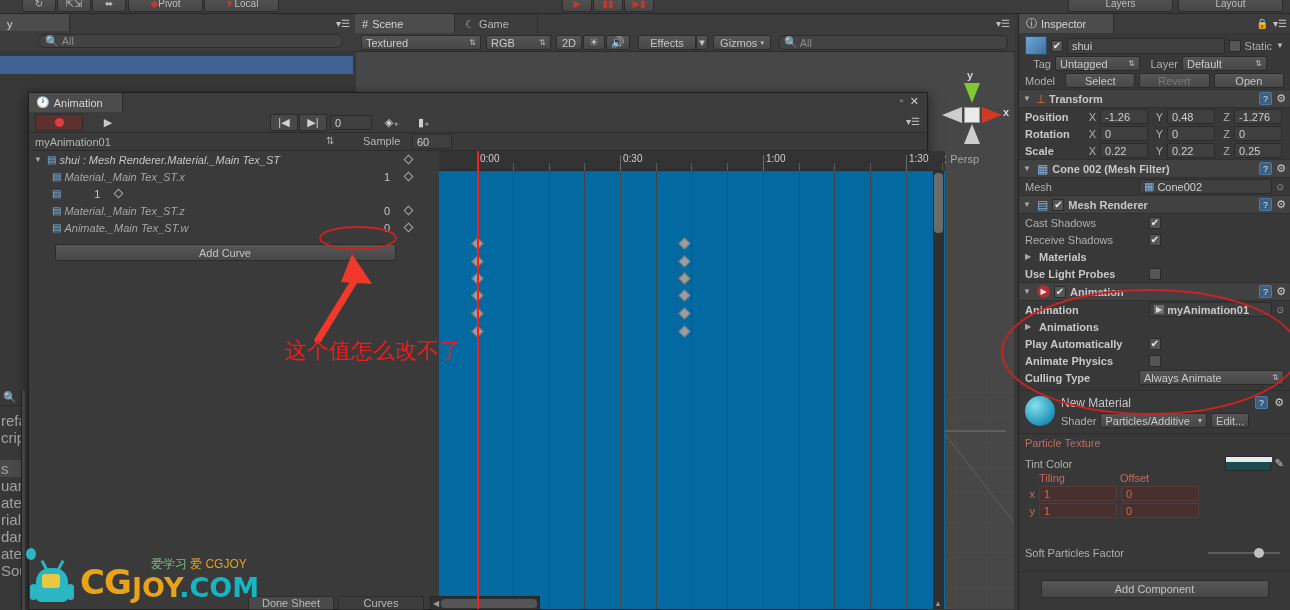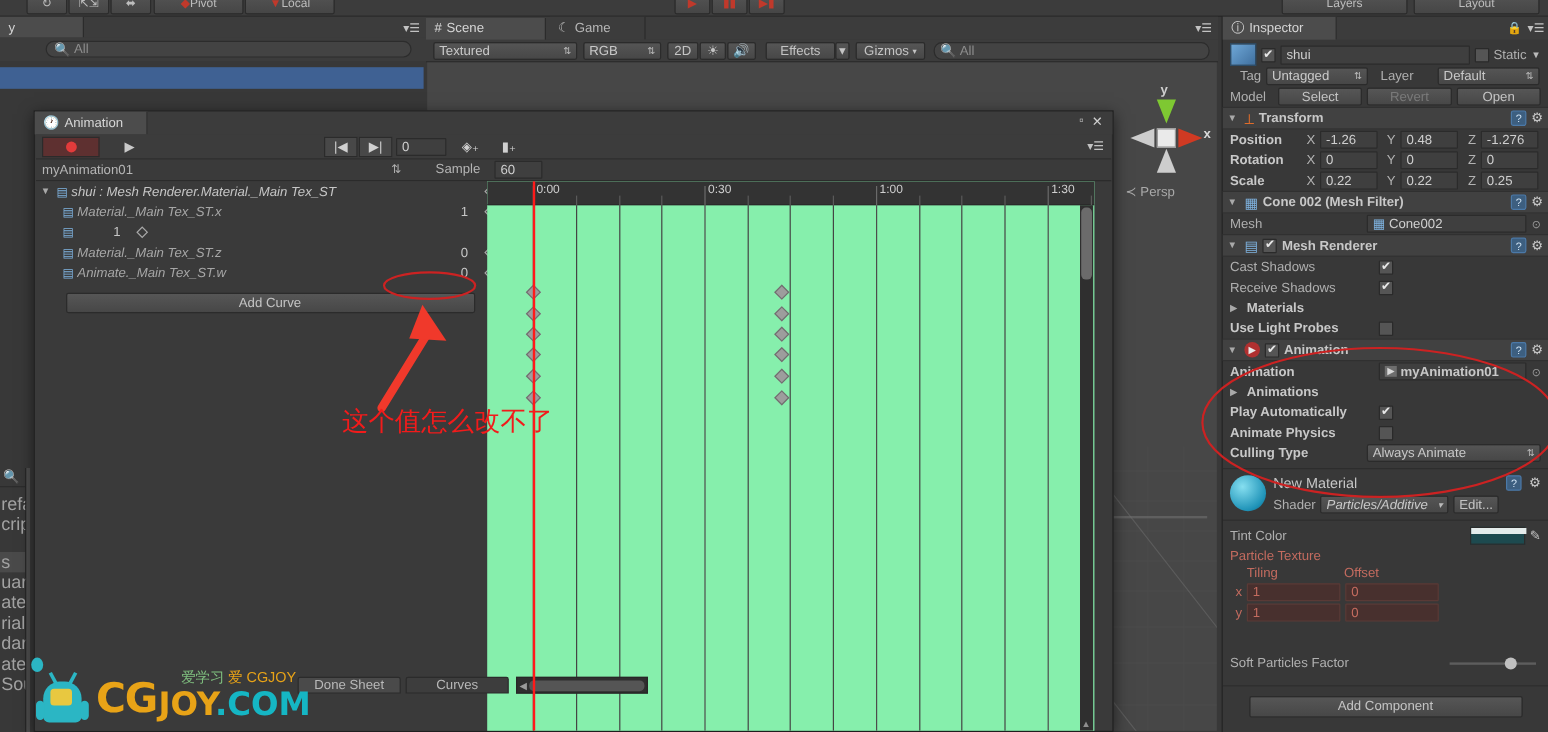--- a/index.html
+++ b/index.html
@@ -100,22 +100,22 @@
   #animSel { position:absolute; left:1px; top:40px; width:896px; height:18px;
              background:#3a3a3a; border-bottom:1px solid #2b2b2b; }
   #propList { position:absolute; left:1px; top:58px; width:390px; height:458px;
               background:#3a3a3a; }
   .prop-row { display:flex; align-items:center; height:17px; font-size:11px; }
   .prop-name { color:#a6a6a6; flex:1; white-space:nowrap; overflow:hidden;font-style:italic; }
   .prop-val { color:#c6c6c6; width:36px; text-align:right; }
   .diamond { width:7px; height:7px; background:#9a9a9a; transform:rotate(45deg);
              display:inline-block; }
   .diamond.hollow { background:none; border:1.5px solid #a8a8a8; }
-  #timeArea { position:absolute; left:377px; top:58px; width:506px; height:458px;
-              background:#86efac; overflow:hidden; }
+  #timeArea { position:absolute; left:410px; top:58px; width:506px; height:458px;
+              background:#0369a1; overflow:hidden; }
   #ruler { position:absolute; left:0; top:0; width:506px; height:20px;
            background:#333; border-bottom:1px solid #2a2a2a; }
   .tick { position:absolute; top:12px; width:1px; height:8px; background:#5a5a5a; }
   .tick.major { top:4px; height:16px; background:#6a6a6a; }
   .tlabel { position:absolute; top:2px; font-size:10px; color:#cfcfcf; padding-left:3px; }
   .vline { position:absolute; top:20px; width:1px; background:#444; }
   #playhead { position:absolute; top:0; width:2px; background:#ff1a1a; z-index:6; }
   .kf { position:absolute; width:9px; height:9px; background:#9d9d9d;
         transform:rotate(45deg); border:1px solid #6f6f6f; }
 
@@ -127,21 +127,21 @@
   
   #wm { left:8px; top:558px; width:240px; height:52px; }
   .wm-cg { font-family:"DejaVu Sans", sans-serif; font-weight:bold;
            font-size:34px; color:#e8a317; letter-spacing:-1px; }
   .wm-joy { font-family:"DejaVu Sans", sans-serif; font-weight:bold;
             font-size:27px; color:#e8a317; }
   .wm-com { font-family:"DejaVu Sans", sans-serif; font-weight:bold;
             font-size:27px; color:#15b6c4; }
   .wm-sub1 { font-size:12px; color:#7fbf7f; }
   .wm-sub2 { font-size:12px; color:#e8a317; }
-  #dopeTabs { position:absolute; left:230px; top:564px; width:310px; height:14px; }
+  #dopeTabs { position:absolute; left:230px; top:596px; width:310px; height:14px; }
   .dt { position:absolute; top:0; height:14px; background:#4a4a4a;
         border:1px solid #2b2b2b; border-radius:2px 2px 0 0;
         display:flex; align-items:center; justify-content:center;
         color:#b9b9b9; font-size:11px; }
 </style>
 </head>
 <body>
 
 <div id="toolbar" class="abs">
   <div class="tb-btn" style="left:22px;width:34px;">↻</div>
@@ -310,21 +310,21 @@
     <span style="font-size:8px;color:#bbb;">▼</span>
   </div>
 
   <div class="insp-row">
     <span class="lbl" style="width:26px;text-align:right;">Tag</span>
     <div class="popup" style="width:85px;">
       <span>Untagged</span>
         <span class="arr">⇅</span>
     </div>
     <span class="lbl" style="width:34px;text-align:right;">Layer</span>
-    <div class="popup" style="width:85px;margin-left:16px;">
+    <div class="popup" style="width:85px;">
       <span>Default</span>
         <span class="arr">⇅</span>
     </div>
   </div>
 
   <div class="insp-row">
     <span class="lbl" style="width:36px;">Model</span>
     <div class="btn" style="flex:1;height:15px;">
       <span>Select</span>
     </div>
@@ -466,45 +466,45 @@
     </div>
   </div>
   <div class="sep" style="margin-top:4px;"></div>
 
   <div style="display:flex;align-items:flex-start;gap:6px;padding:5px 6px 0 6px;">
     <div style="width:30px;height:30px;border-radius:50%;background:radial-gradient(circle at 35% 32%, #86dff0, #1f93b8 70%, #0d5f7d);"></div>
     <div style="flex:1;">
       <div style="color:#c6c6c6;font-size:12px;">New Material</div>
       <div style="display:flex;align-items:center;gap:4px;margin-top:3px;">
         <span class="lbl">Shader</span>
-        <div class="popup" style="flex:1;font-style:italic;">
+        <div class="popup" style="flex:1;">
           <span>Particles/Additive</span>
             <span class="arr">▾</span>
         </div>
         <div class="btn" style="width:38px;height:15px;">
           <span>Edit...</span>
         </div>
       </div>
     </div>
     <div style="display:flex;flex-direction:column;gap:2px;align-items:flex-end;">
       <span class="help-ico">?</span>
     </div>
     <span class="gear-ico">⚙</span>
   </div>
   <div class="sep" style="margin-top:5px;"></div>
 
+  <div class="insp-row">
+    <span style="color:#c36b5f;">Particle Texture</span>
+  </div>
   <div class="insp-row" style="margin-top:4px;">
     <span class="lbl" style="flex:1;">Tint Color</span>
     <div style="width:46px;height:15px;background:#1d4a4f;border:1px solid #2b2b2b;position:relative;">
       <div style="position:absolute;left:0;top:0;width:46px;height:5px;background:#e4eceb;"></div>
     </div>
     <span style="color:#c8c8c8;font-size:11px;">✎</span>
-  </div>
-  <div class="insp-row">
-    <span style="color:#c36b5f;">Particle Texture</span>
   </div>
   <div style="display:flex;padding:0 6px;gap:6px;">
     <div style="flex:1;">
       <div style="display:flex;gap:6px;padding-left:14px;">
         <span style="color:#c36b5f;width:75px;">Tiling</span>
         <span style="color:#c36b5f;">Offset</span>
       </div>
       <div style="display:flex;align-items:center;gap:4px;margin-top:2px;">
         <span style="color:#c36b5f;width:10px;text-align:right;">x</span>
         <div class="field" style="width:78px;background:#48302e;border-color:#5a3a36;color:#c36b5f;">

